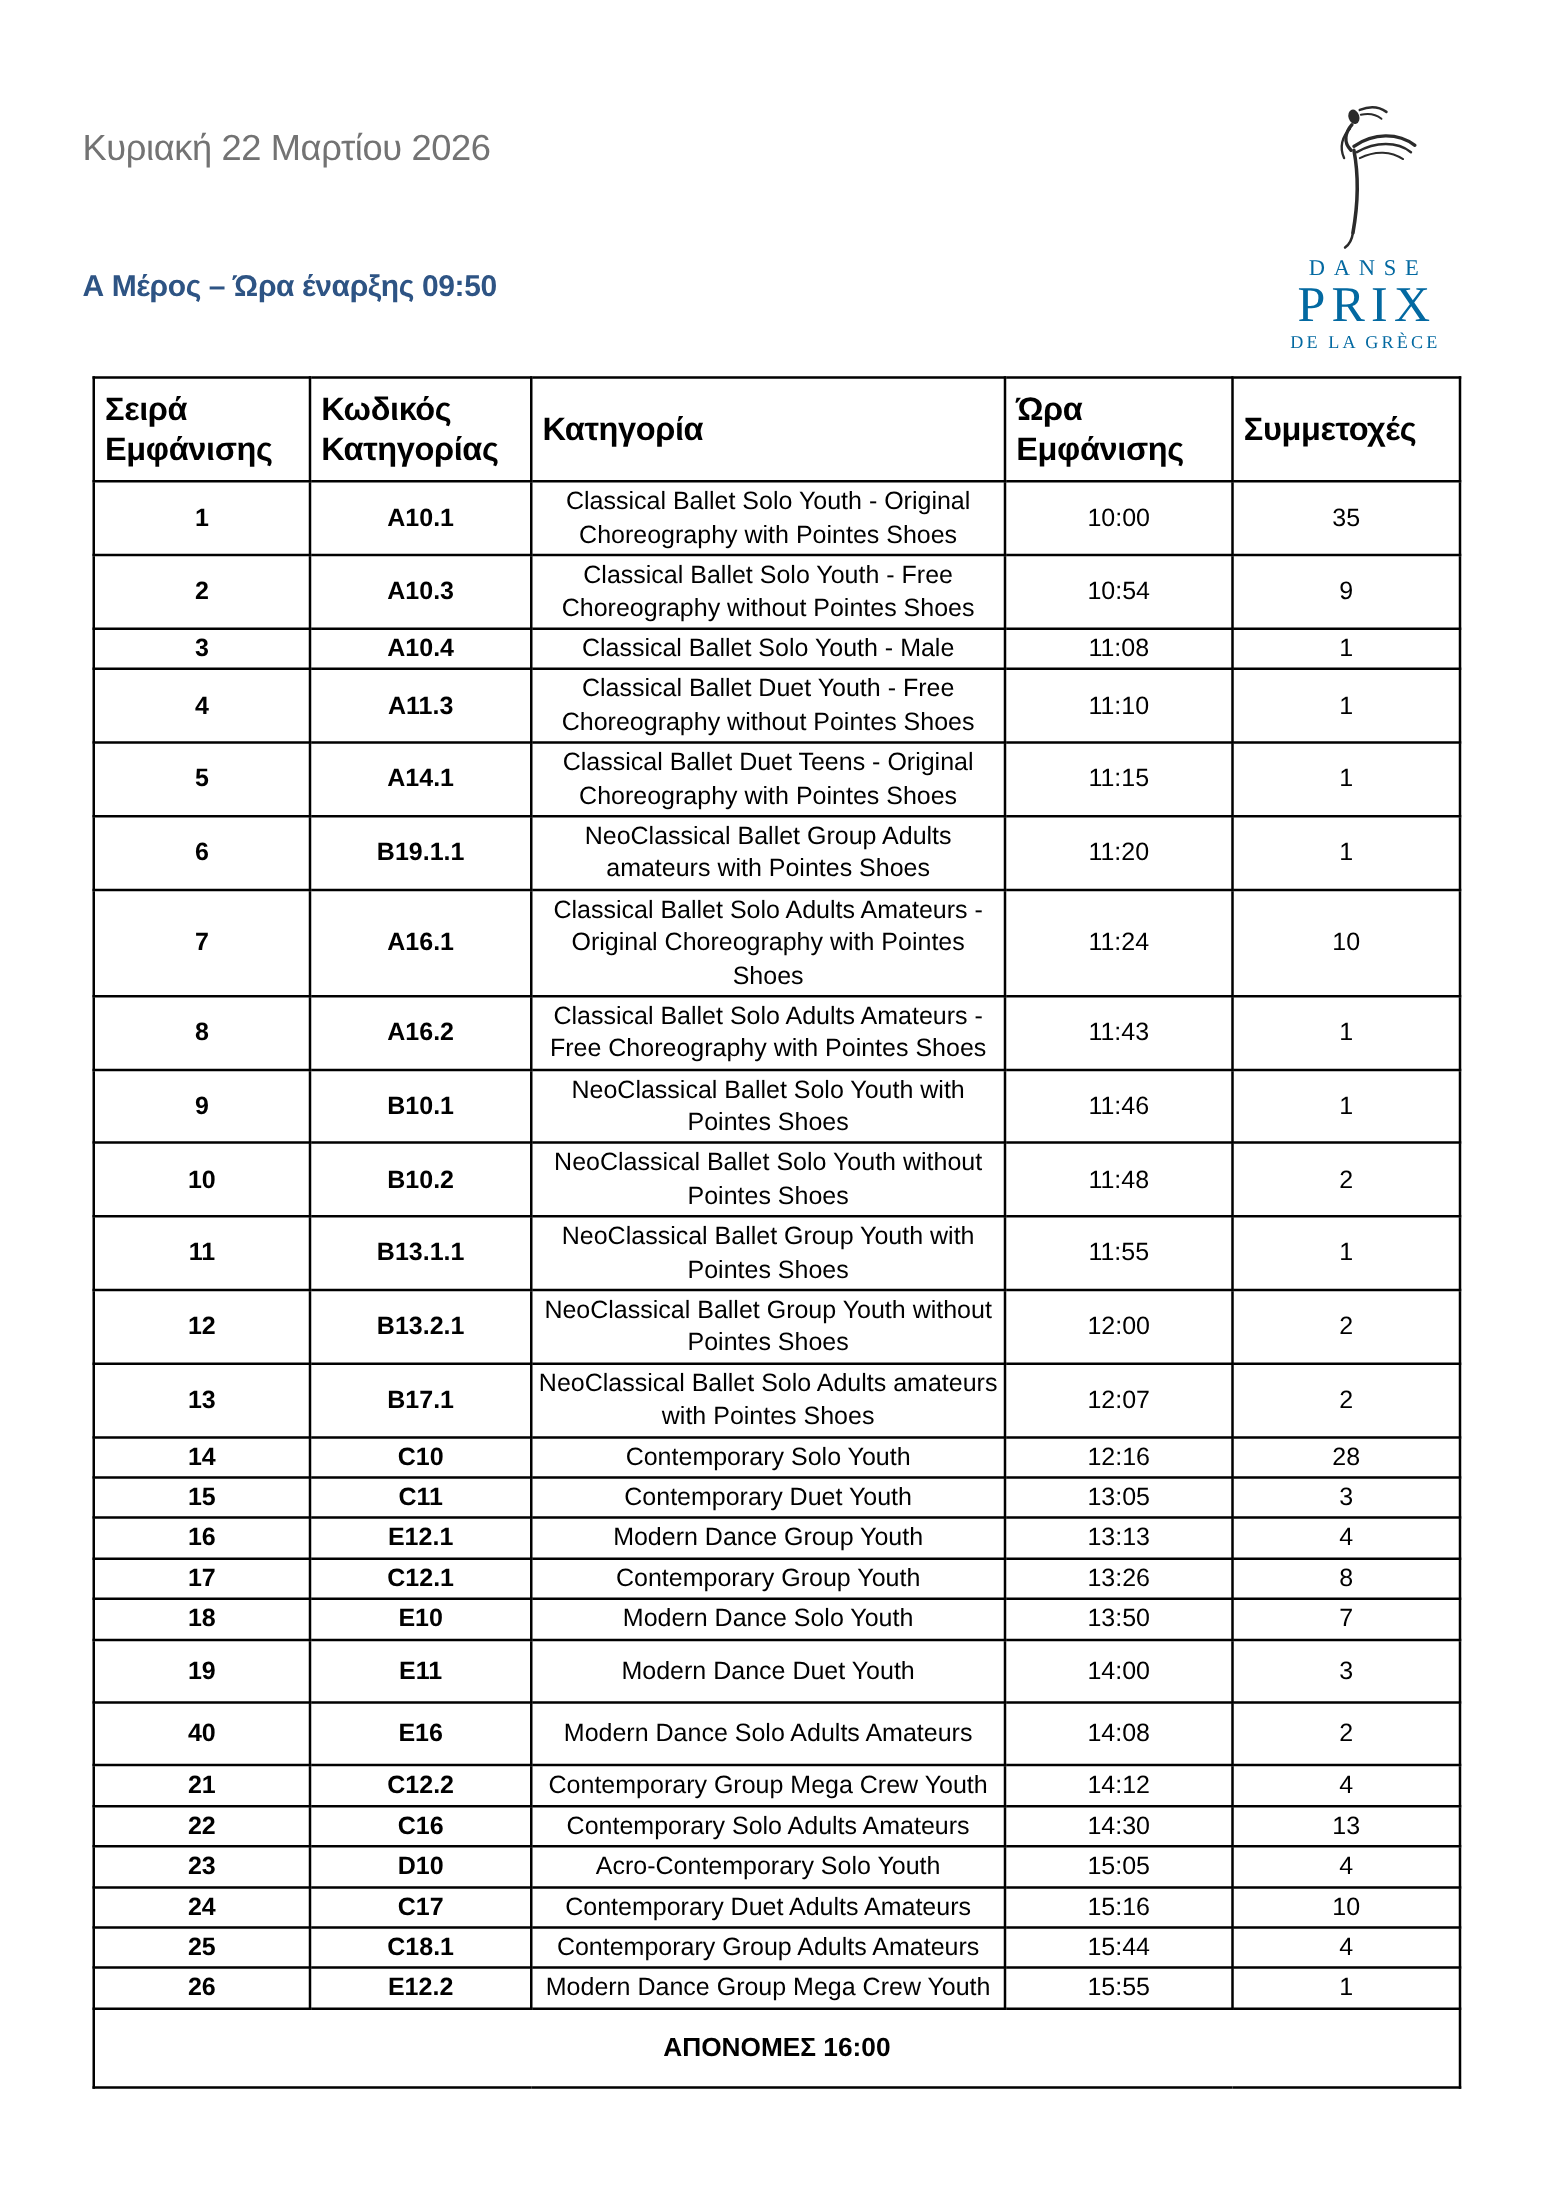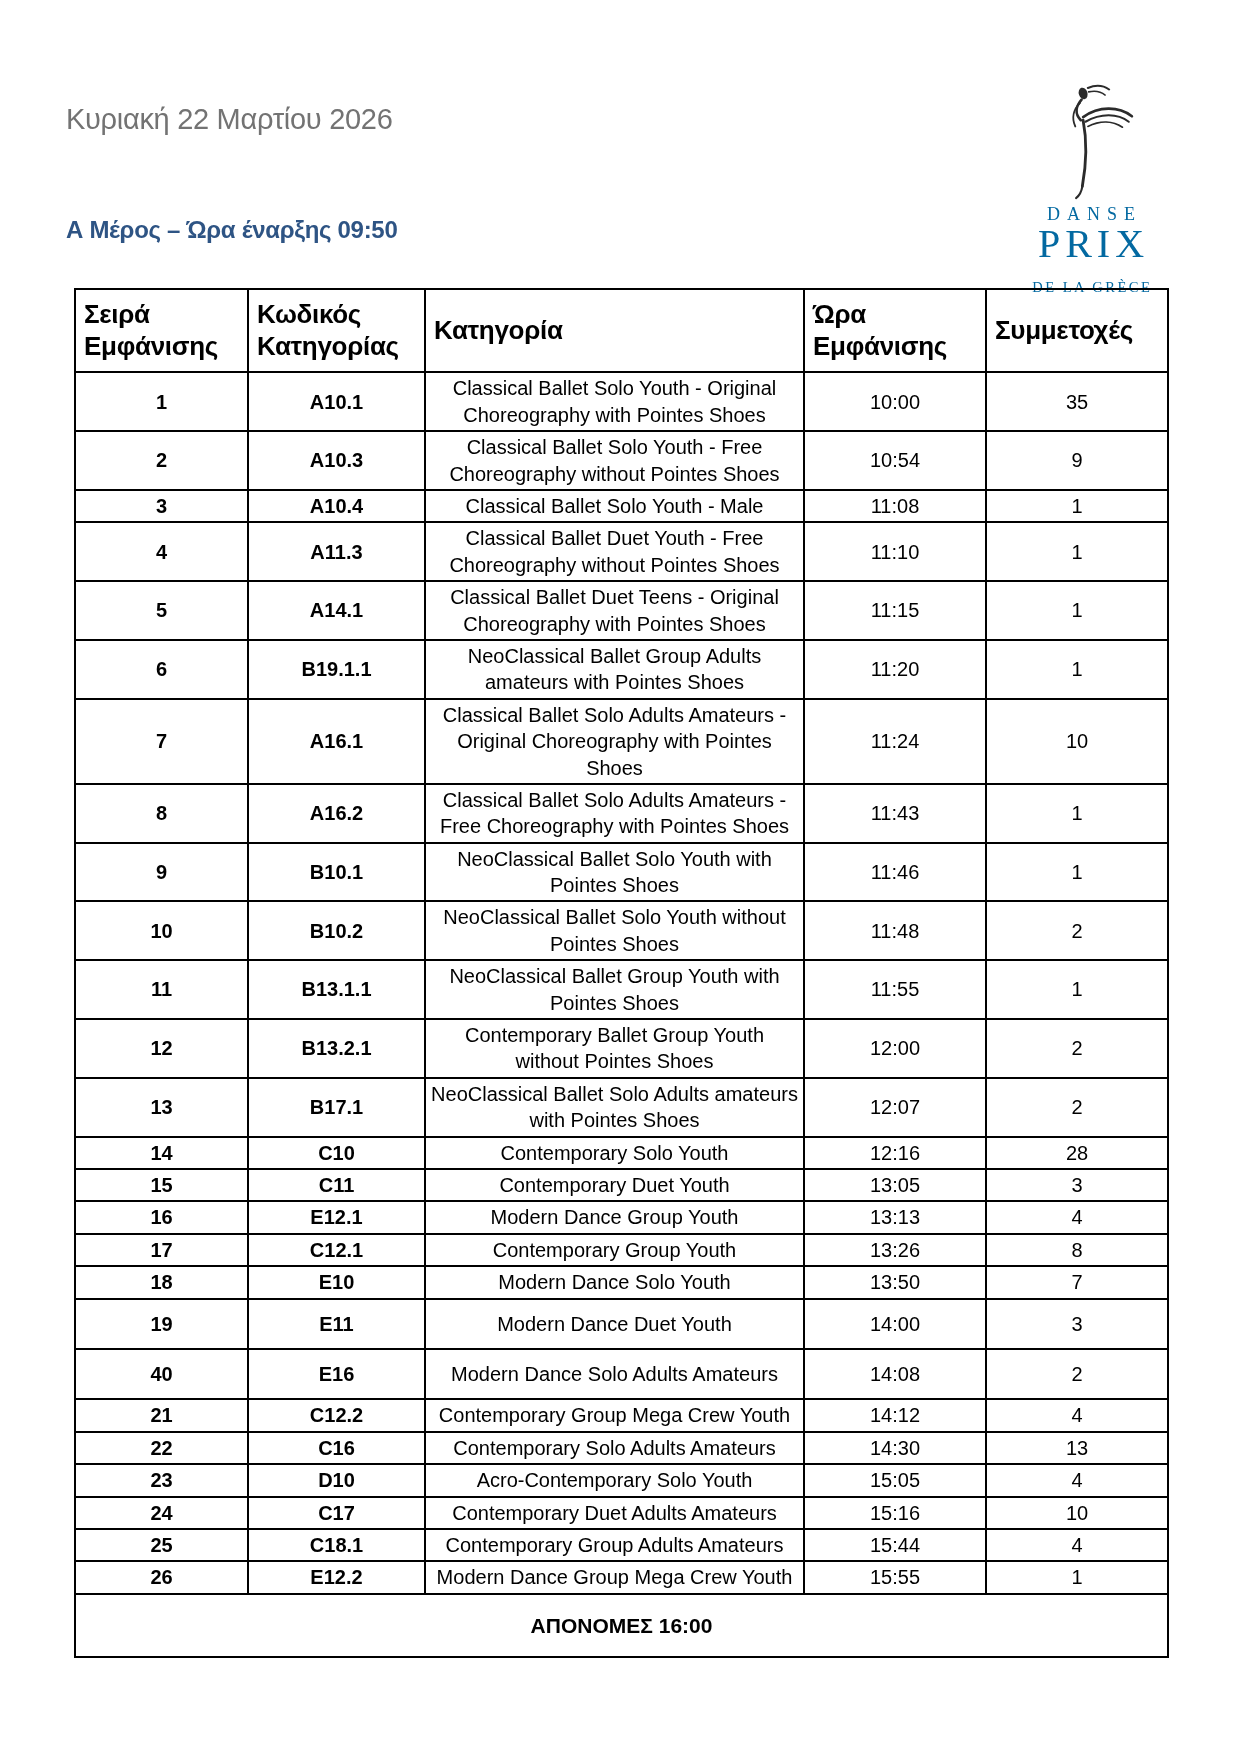--- a/index.html
+++ b/index.html
@@ -49,28 +49,28 @@
     letter-spacing: 5px;
     line-height: 0.95;
     text-indent: 5px;
     white-space: nowrap;
     text-align: center;
   }
   .logo-grece {
     font-family: "Liberation Serif", serif;
     font-size: 14.5px;
     letter-spacing: 2.5px;
-    margin-top: 16px;
+    margin-top: 3px;
     text-indent: 2.5px;
     white-space: nowrap;
   }
   
   .schedule {
     position: absolute;
-    left: 74px; top: 288px;
+    left: 74px; top: 301px;
     width: 1093px;
     border-collapse: collapse;
     table-layout: fixed;
   }
   .schedule th, .schedule td {
     border: 2px solid #000000;
     vertical-align: middle;
   }
   .schedule th {
     text-align: left;
@@ -221,21 +221,21 @@
       <tr>
     <td class="c-order">11</td>
     <td class="c-code">B13.1.1</td>
     <td class="c-category">NeoClassical Ballet Group Youth with Pointes Shoes</td>
     <td class="c-time">11:55</td>
     <td class="c-entries">1</td>
   </tr>
       <tr>
     <td class="c-order">12</td>
     <td class="c-code">B13.2.1</td>
-    <td class="c-category">Contemporary Ballet Group Youth without Pointes Shoes</td>
+    <td class="c-category">NeoClassical Ballet Group Youth without Pointes Shoes</td>
     <td class="c-time">12:00</td>
     <td class="c-entries">2</td>
   </tr>
       <tr>
     <td class="c-order">13</td>
     <td class="c-code">B17.1</td>
     <td class="c-category">NeoClassical Ballet Solo Adults amateurs with Pointes Shoes</td>
     <td class="c-time">12:07</td>
     <td class="c-entries">2</td>
   </tr>

